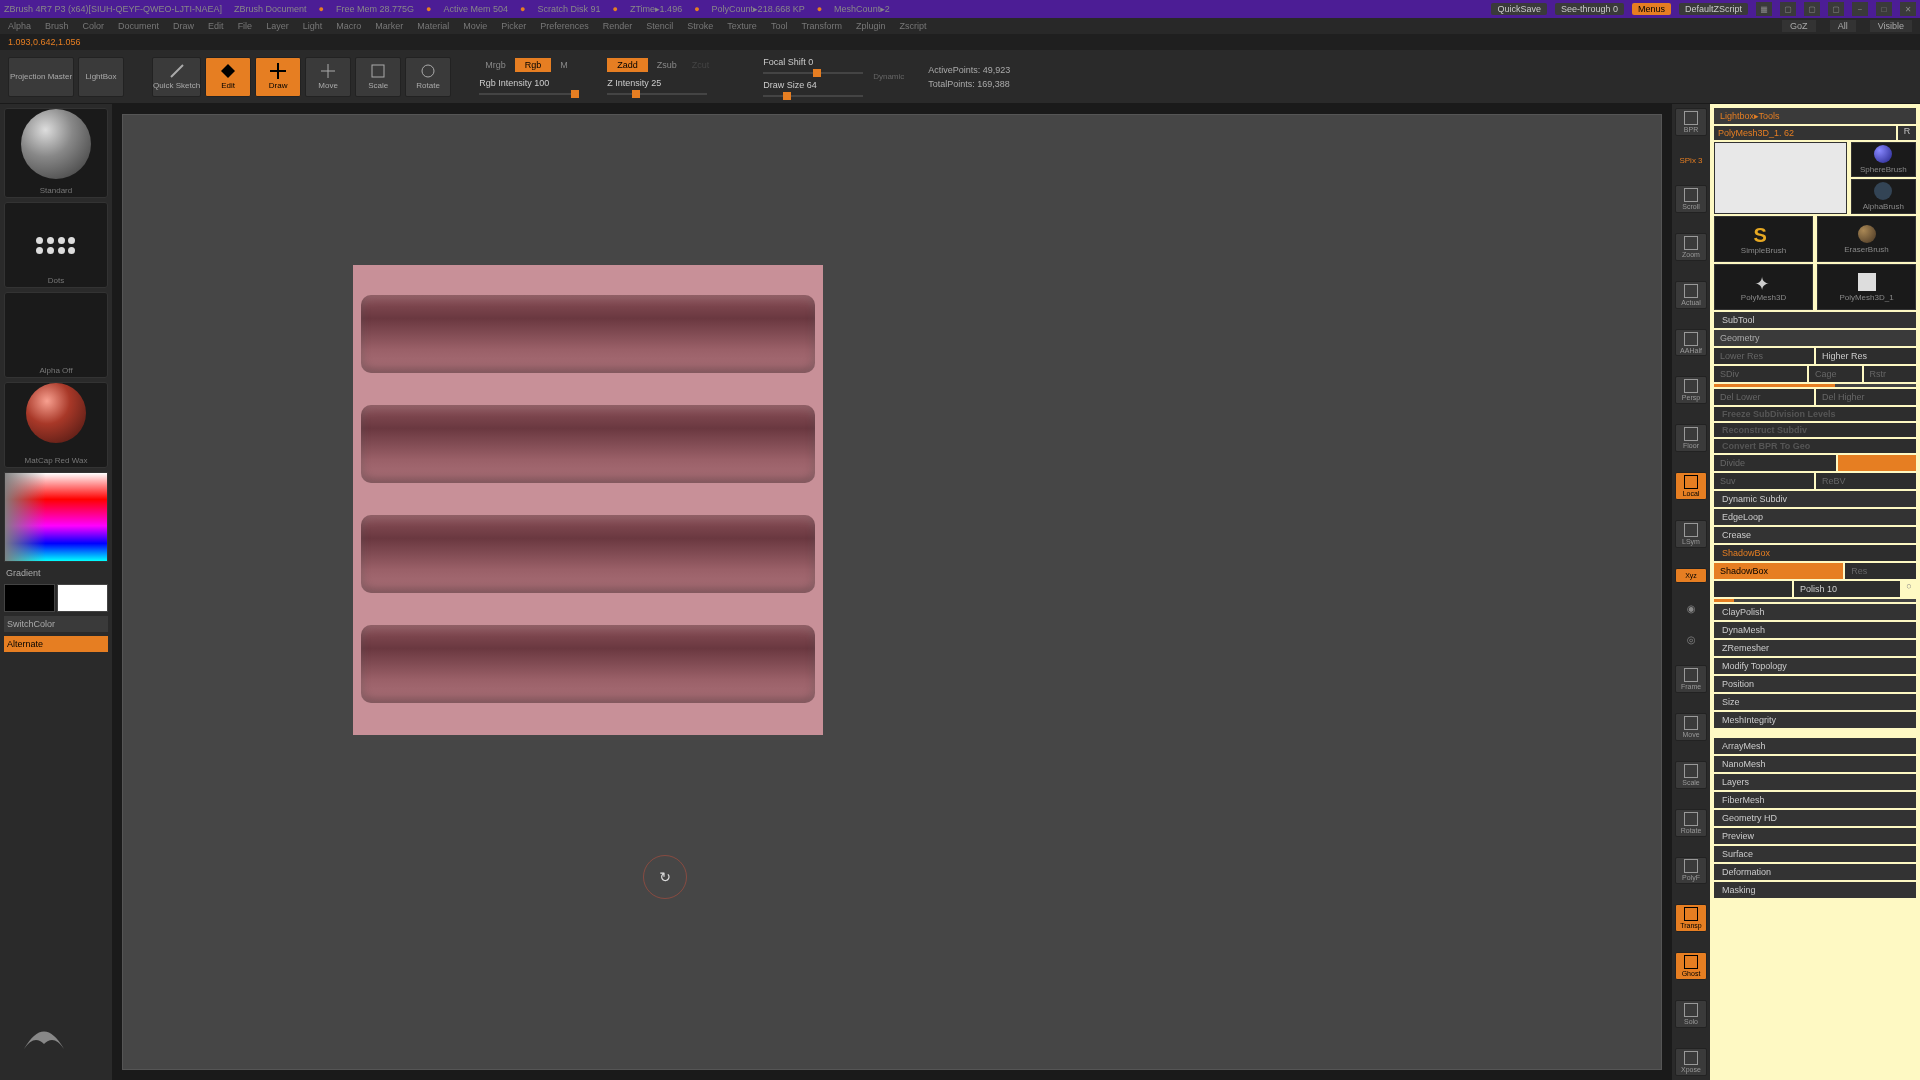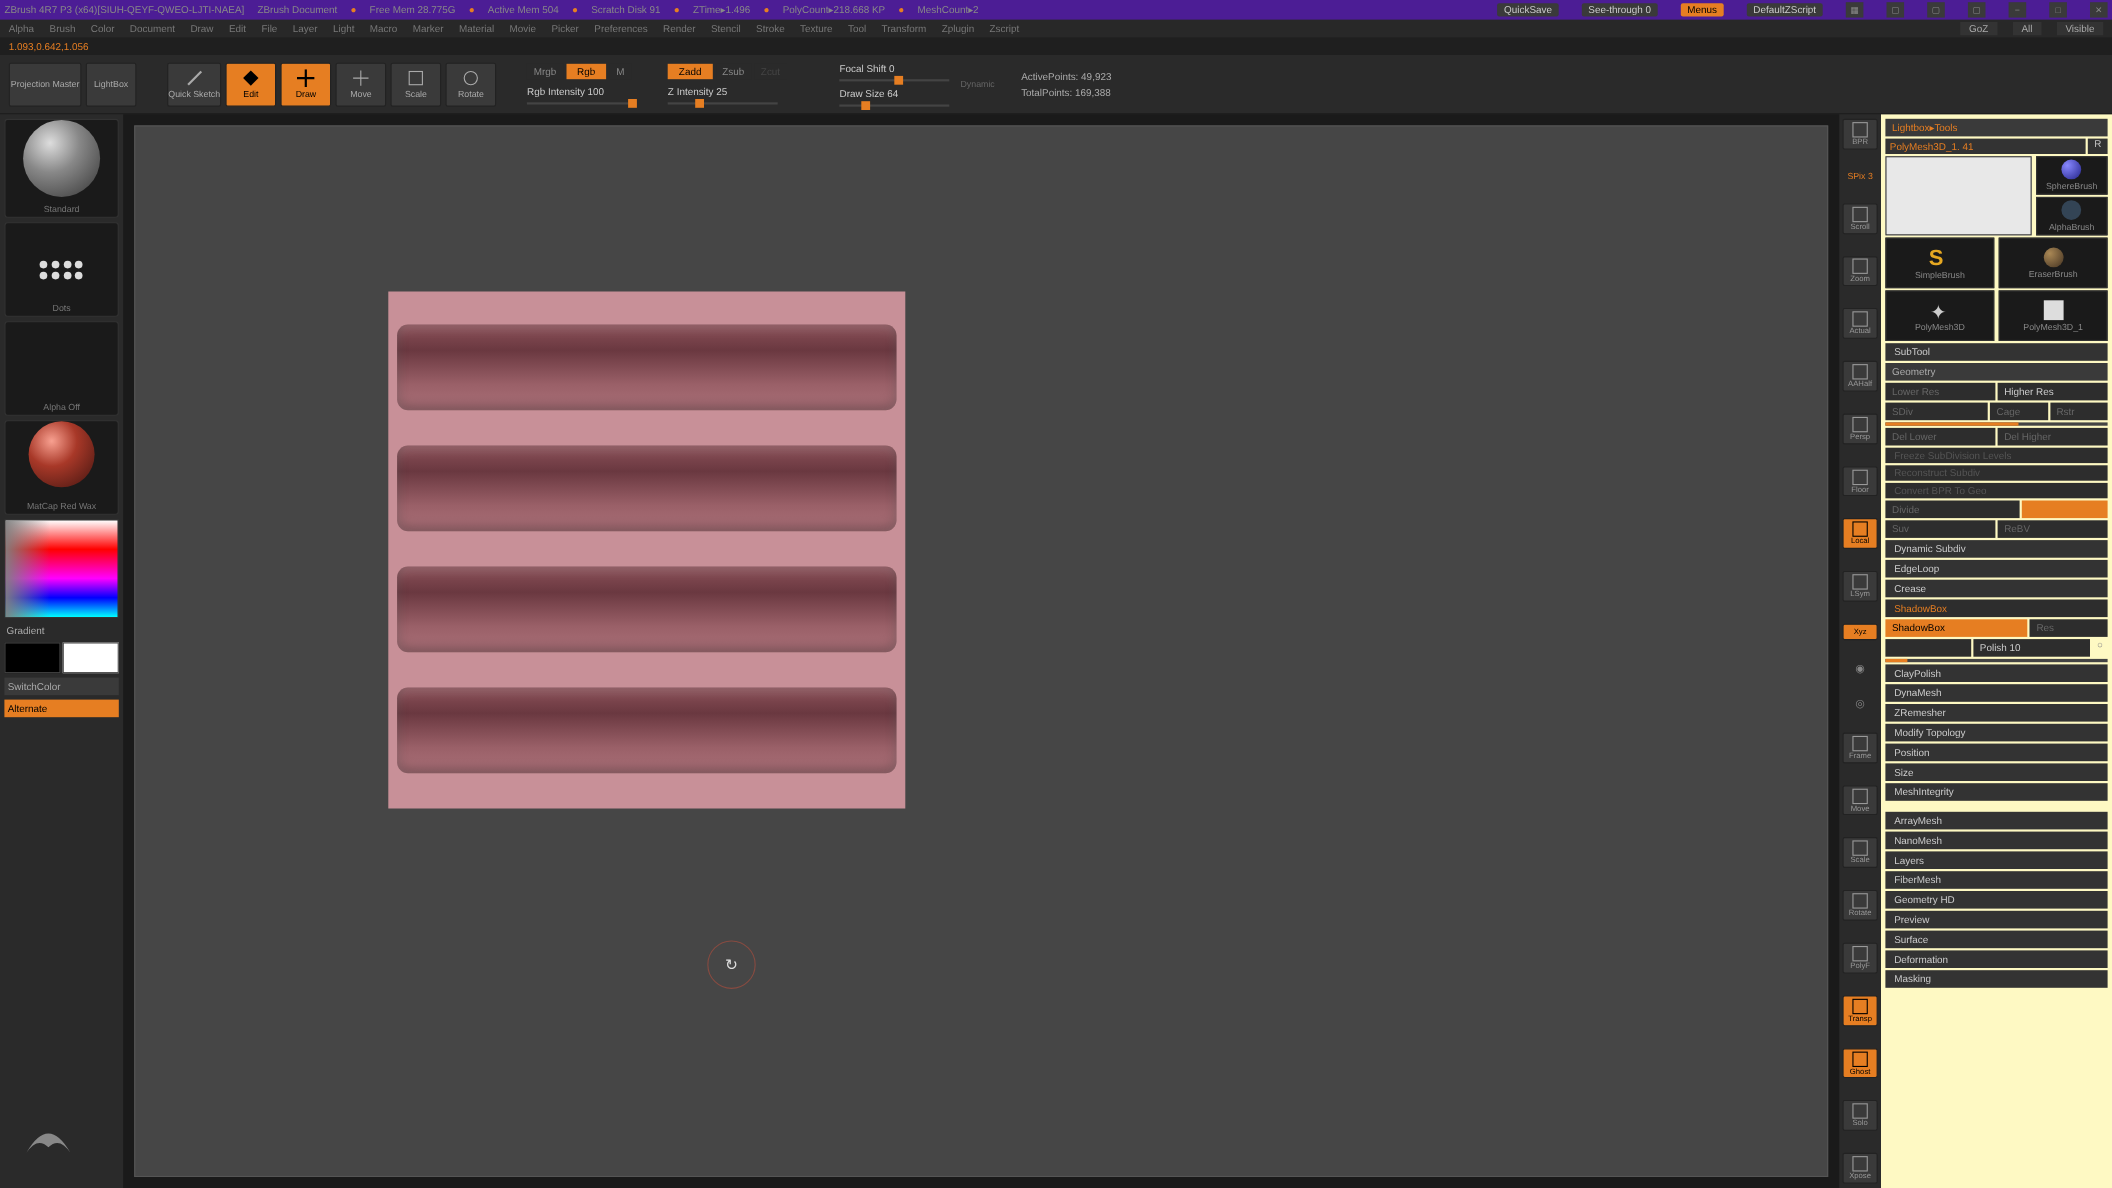--- a/index.html
+++ b/index.html
@@ -1,21 +1,21 @@
 <!DOCTYPE html>
 <html><head>
 <meta charset="utf-8">
 <style>
 * { margin: 0; padding: 0; box-sizing: border-box; font-family: Arial, sans-serif; }
 body { background: #2a2a2a; color: #c0c0c0; font-size: 10px; overflow: hidden; width: 1920px; height: 1080px; }
 
 
 .titlebar { background: #4c1d95; height: 18px; display: flex; align-items: center; padding: 0 4px; font-size: 9px; color: #888; }
 .titlebar .left { flex: 1; display: flex; gap: 12px; align-items: center; }
-.titlebar .right { display: flex; gap: 21px; align-items: center; }
+.titlebar .right { display: flex; gap: 8px; align-items: center; }
 .titlebar .btn { background: #3a3a3a; padding: 1px 6px; border-radius: 2px; color: #ccc; }
 .titlebar .btn.orange { background: #e67e22; color: #000; }
 .titlebar .dot { color: #e67e22; }
 .titlebar .winbtn { width: 16px; height: 14px; background: #3a3a3a; display: flex; align-items: center; justify-content: center; font-size: 8px; }
 
 .menubar { background: #282828; height: 16px; display: flex; align-items: center; padding: 0 8px; gap: 14px; font-size: 9px; color: #777; }
 .menubar .item { cursor: pointer; }
 .menubar .spacer { flex: 1; }
 .menubar .rbtn { padding: 1px 8px; background: #333; color: #aaa; }
 
@@ -76,21 +76,21 @@
 
 
 .right-panel { width: 210px; background: #fef9c3; padding: 4px; display: flex; flex-direction: column; gap: 2px; font-size: 9px; overflow-y: auto; }
 .rp-header { background: #3a3a3a; padding: 3px 6px; color: #e67e22; font-size: 9px; }
 .rp-header.sm { color: #aaa; }
 .rp-tool-row { display: flex; gap: 4px; }
 .rp-tool { flex: 1; background: #1a1a1a; border: 1px solid #333; height: 72px; display: flex; flex-direction: column; align-items: center; justify-content: center; font-size: 8px; color: #888; gap: 2px; }
 .rp-tool .ico { width: 32px; height: 32px; }
 .rp-section { background: #333; padding: 3px 8px; color: #ccc; cursor: pointer; }
 .rp-sub { padding: 2px 8px; background: #2d2d2d; color: #888; }
-.rp-sub.dim { color: #555; }
+.rp-sub.dim { color: #555; font-weight: bold; }
 .rp-row { display: flex; gap: 2px; }
 .rp-row .cell { flex: 1; background: #2d2d2d; padding: 3px 6px; color: #666; }
 .rp-row .cell.hi { color: #ccc; }
 .rp-row .cell.orange { background: #e67e22; color: #000; }
 .rp-slider-row { display: flex; gap: 2px; align-items: center; }
 .rp-slider { flex: 1; height: 3px; background: #444; position: relative; }
 .rp-slider .fill { position: absolute; left: 0; top: 0; bottom: 0; background: #e67e22; }
 
 .dots-icon { display: grid; grid-template-columns: repeat(4, 1fr); gap: 3px; width: 40px; }
 .dots-icon .d { width: 7px; height: 7px; background: #ddd; border-radius: 50%; }
@@ -387,21 +387,21 @@
       </div>
     <div class="rs-btn">
         <div class="ic"></div>
         <span>Xpose</span>
       </div>
   </div>
 
   <div class="right-panel">
     <div class="rp-header">Lightbox▸Tools</div>
     <div style="display:flex;gap:2px">
-      <div style="flex:1;background:#333;padding:2px 4px;color:#e67e22">PolyMesh3D_1. 41</div>
+      <div style="flex:1;background:#333;padding:2px 4px;color:#e67e22">PolyMesh3D_1. 62</div>
       <div style="width:18px;background:#333;text-align:center">R</div>
     </div>
     <div style="display:flex;gap:4px">
       <div class="rp-tool" style="flex:2;background:#e8e8e8"></div>
       <div style="flex:1;display:flex;flex-direction:column;gap:2px">
         <div class="rp-tool" style="height:34px">
           <div class="ico" style="width:18px;height:18px;border-radius:50%;background:radial-gradient(circle at 30% 30%,#88f,#228)"></div>
           <span>SphereBrush</span>
         </div>
         <div class="rp-tool" style="height:34px">

